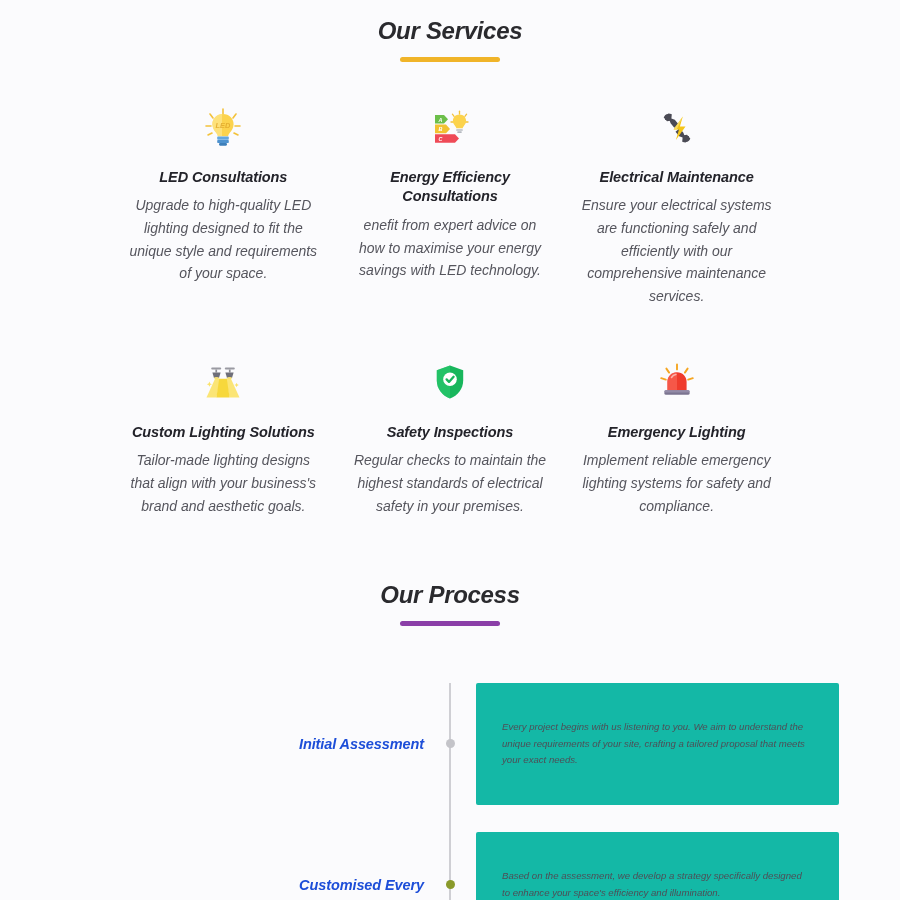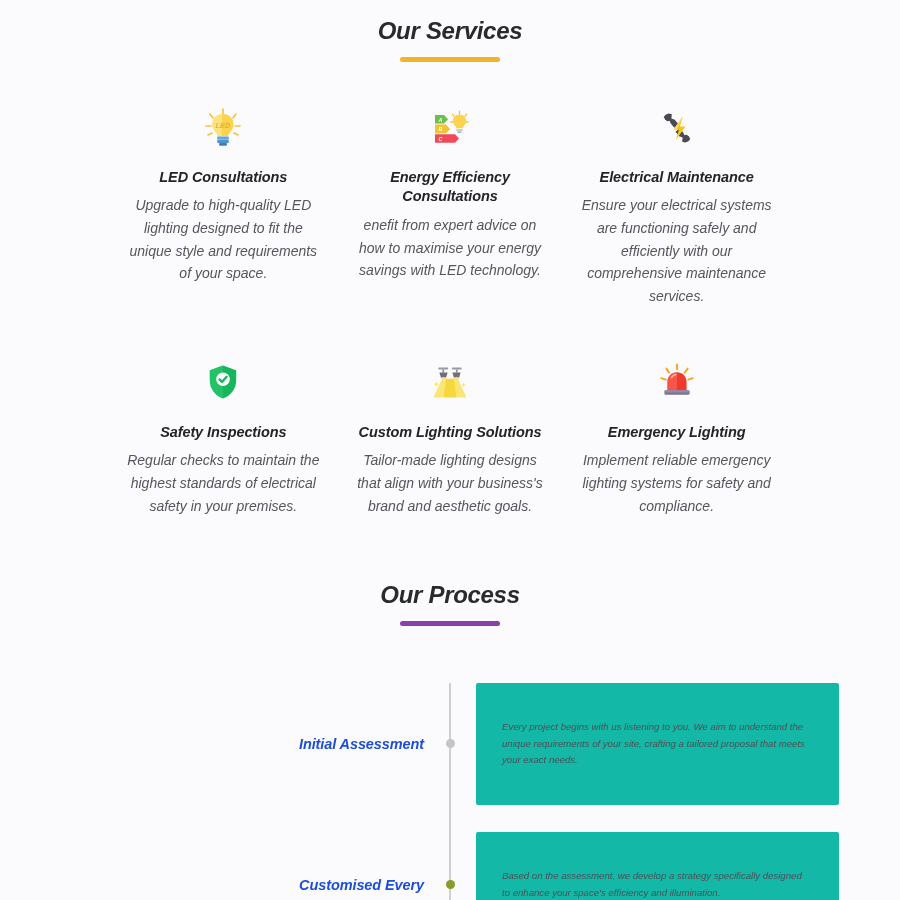--- a/index.html
+++ b/index.html
@@ -252,33 +252,20 @@
             <path d="M27.8 10.5 18.6 23.6h3.1l6.1-13.1z" fill="#fbdc5e"></path>
           </svg>
         </div>
         <div class="service-title">Electrical Maintenance</div>
         <div class="service-desc">Ensure your electrical systems are functioning safely and efficiently with our comprehensive maintenance services.</div>
       </div>
 
       <div class="service-card">
         <div class="service-icon">
           <svg width="44" height="44" viewBox="0 0 44 44">
-            <path d="M22 4.5 8.8 9.2v10.4c0 8.2 5.5 15.3 13.2 17.9 7.7-2.6 13.2-9.7 13.2-17.9V9.2z" fill="#18b65c"></path>
-            <path d="M22 4.5 8.8 9.2v10.4c0 8.2 5.5 15.3 13.2 17.9V4.5z" fill="#2ecc71" opacity="0.55"></path>
-            <circle cx="22" cy="18.2" r="6.8" fill="#ffffff"></circle>
-            <path d="M18.6 18.4l2.4 2.5 4.6-5.1" fill="none" stroke="#18b65c" stroke-width="2.3" stroke-linecap="round" stroke-linejoin="round"></path>
-          </svg>
-        </div>
-        <div class="service-title">Safety Inspections</div>
-        <div class="service-desc">Regular checks to maintain the highest standards of electrical safety in your premises.</div>
-      </div>
-
-      <div class="service-card">
-        <div class="service-icon">
-          <svg width="44" height="44" viewBox="0 0 44 44">
 
             <path d="M14.6 16.5 5.5 36.5h9.9l3.9-18.6z" fill="#fbe36a" opacity="0.92"></path>
             <path d="M29.4 16.5 38.5 36.5h-9.9l-3.9-18.6z" fill="#fbe36a" opacity="0.92"></path>
             <path d="M18.2 17.8 15.4 36.5h13.2l-2.8-18.7z" fill="#f7d83c"></path>
 
             <g>
               <rect x="10.2" y="6.4" width="10" height="2.2" rx="1" fill="#9a9aa2"></rect>
               <rect x="14.4" y="8.5" width="1.7" height="3" fill="#8d8d95"></rect>
               <path d="M11.4 11.4h8.2l-1.6 5.6h-5z" fill="#6f6f79"></path>
               <ellipse cx="15.5" cy="17" rx="2.6" ry="1" fill="#f6e07a"></ellipse>
@@ -292,20 +279,33 @@
             </g>
 
             <g fill="#fbe36a">
               <path d="M8.4 20.6l.8 1.8 1.8.8-1.8.8-.8 1.8-.8-1.8-1.8-.8 1.8-.8z"></path>
               <path d="M35.6 21.8l.7 1.5 1.5.7-1.5.7-.7 1.5-.7-1.5-1.5-.7 1.5-.7z"></path>
             </g>
           </svg>
         </div>
         <div class="service-title">Custom Lighting Solutions</div>
         <div class="service-desc">Tailor-made lighting designs that align with your business's brand and aesthetic goals.</div>
+      </div>
+
+      <div class="service-card">
+        <div class="service-icon">
+          <svg width="44" height="44" viewBox="0 0 44 44">
+            <path d="M22 4.5 8.8 9.2v10.4c0 8.2 5.5 15.3 13.2 17.9 7.7-2.6 13.2-9.7 13.2-17.9V9.2z" fill="#18b65c"></path>
+            <path d="M22 4.5 8.8 9.2v10.4c0 8.2 5.5 15.3 13.2 17.9V4.5z" fill="#2ecc71" opacity="0.55"></path>
+            <circle cx="22" cy="18.2" r="6.8" fill="#ffffff"></circle>
+            <path d="M18.6 18.4l2.4 2.5 4.6-5.1" fill="none" stroke="#18b65c" stroke-width="2.3" stroke-linecap="round" stroke-linejoin="round"></path>
+          </svg>
+        </div>
+        <div class="service-title">Safety Inspections</div>
+        <div class="service-desc">Regular checks to maintain the highest standards of electrical safety in your premises.</div>
       </div>
 
       <div class="service-card">
         <div class="service-icon">
           <svg width="44" height="44" viewBox="0 0 44 44">
             <g stroke="#f5a623" stroke-width="1.9" stroke-linecap="round">
               <line x1="22" y1="3.5" x2="22" y2="8.4"></line>
               <line x1="11.4" y1="7.6" x2="14.1" y2="11.6"></line>
               <line x1="32.6" y1="7.6" x2="29.9" y2="11.6"></line>
               <line x1="6.2" y1="17.2" x2="10.8" y2="18.6"></line>

